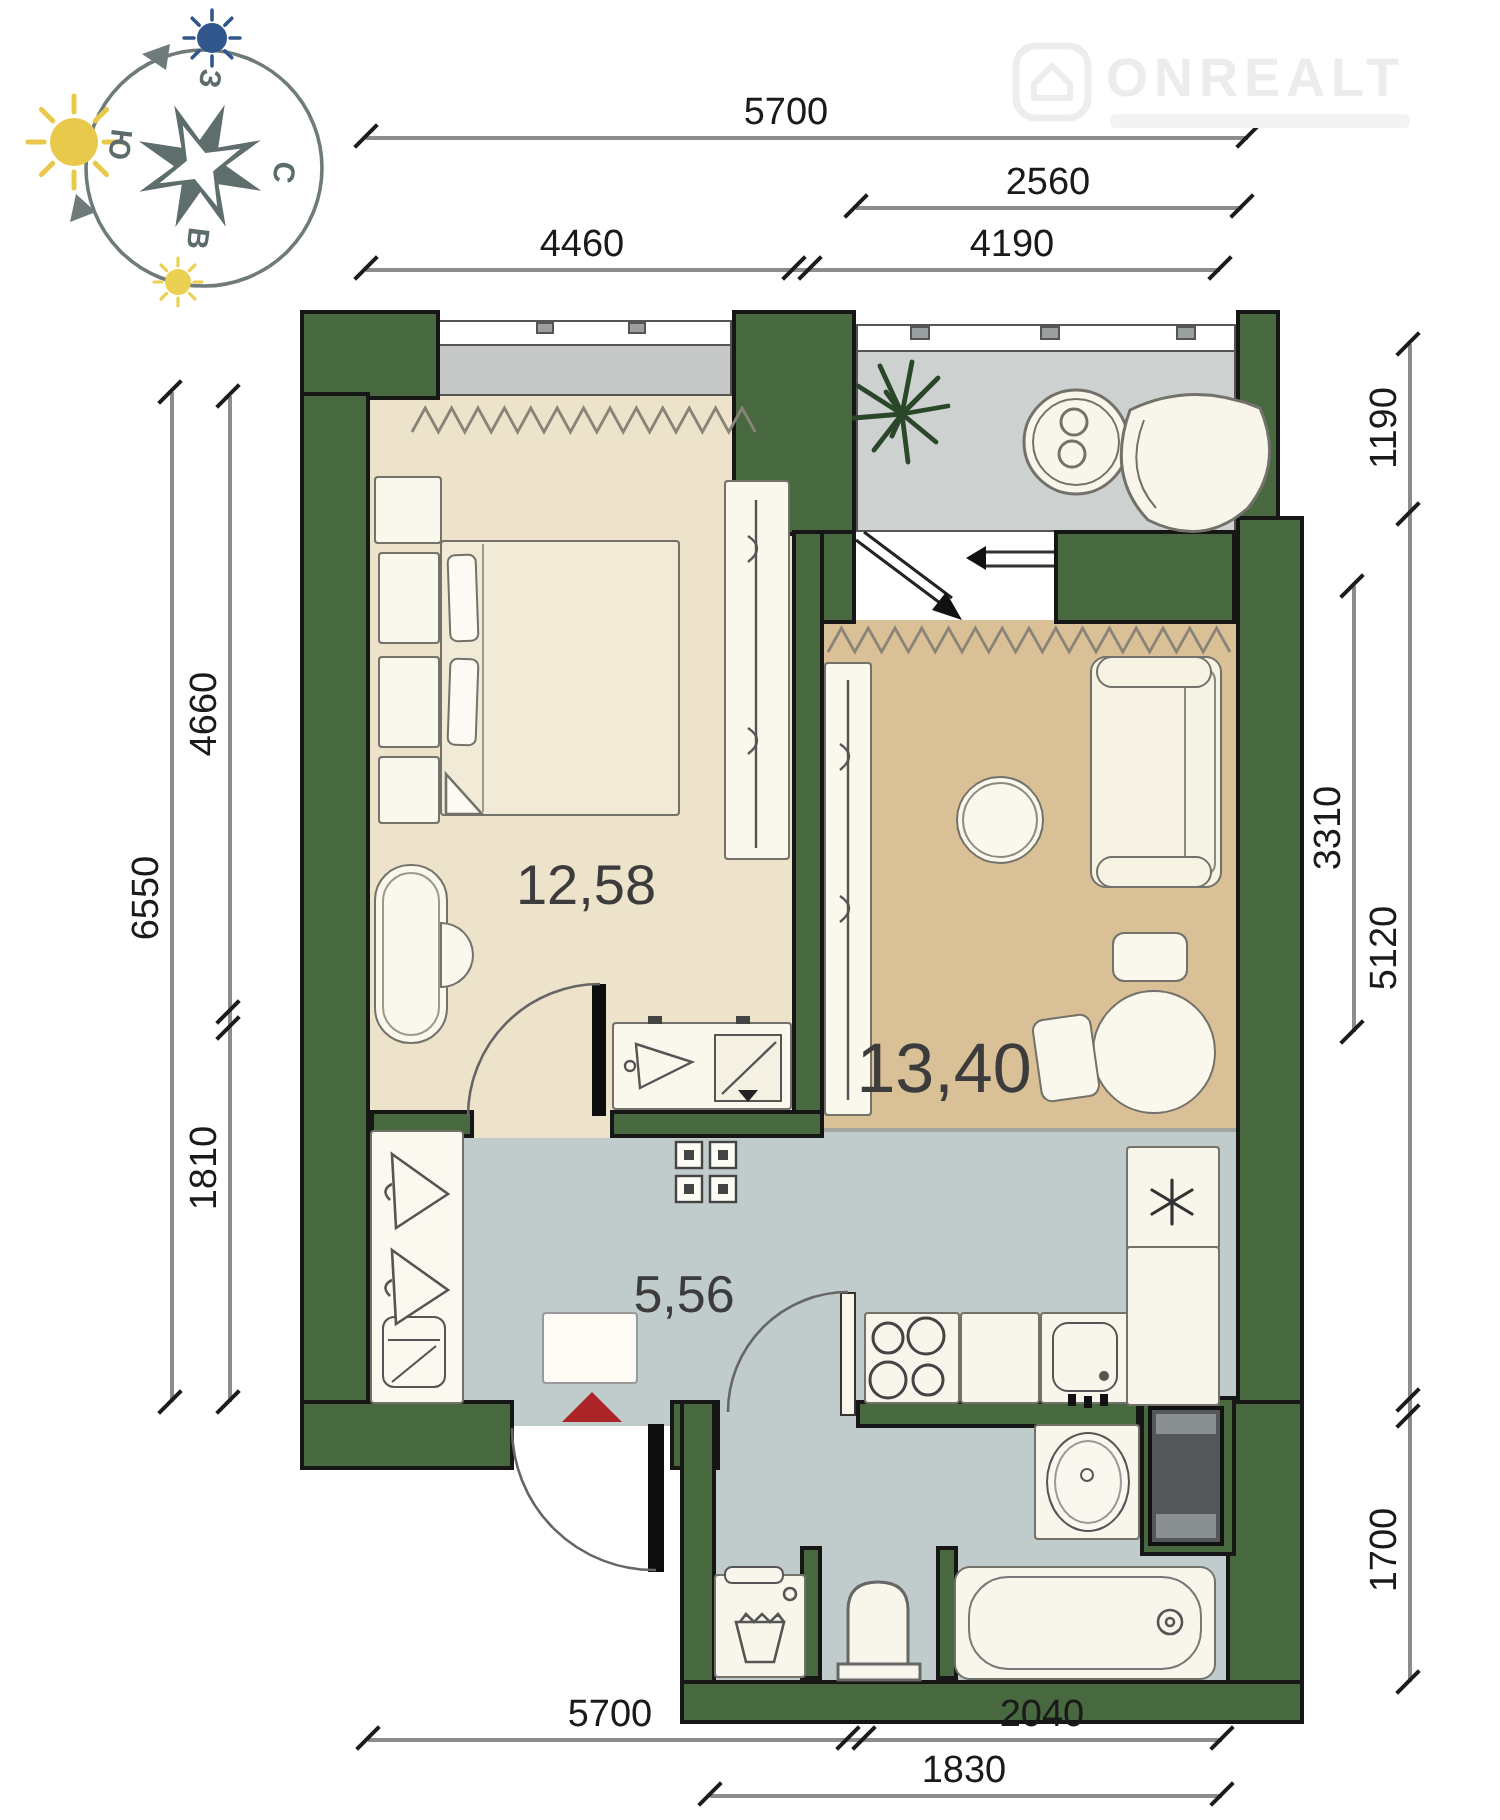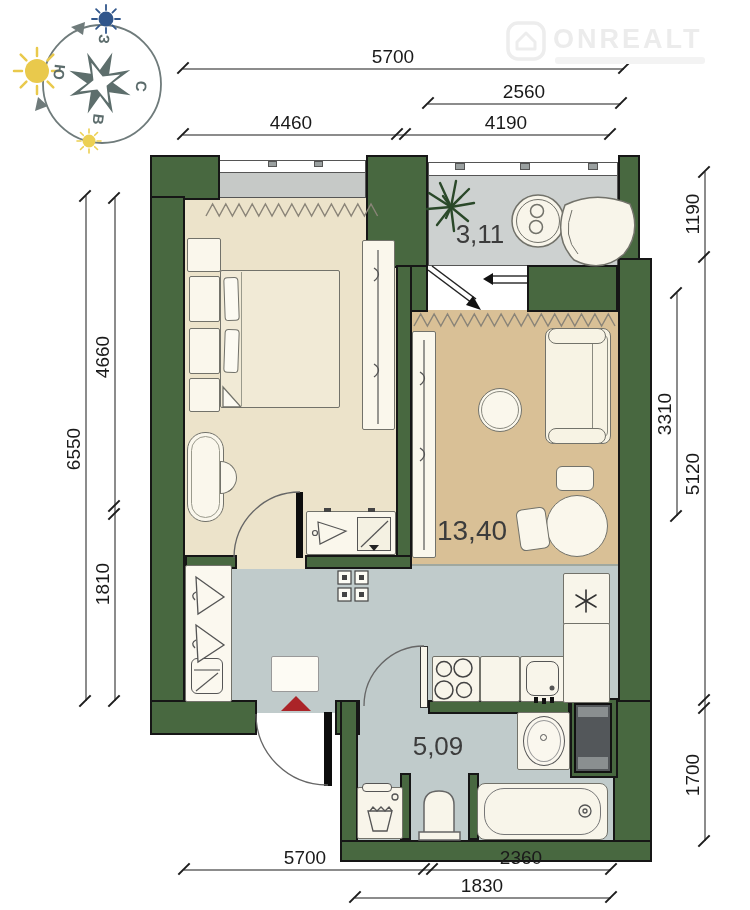--- a/index.html
+++ b/index.html
@@ -242,23 +242,23 @@
       <path d="M368 811 L392 811 L387 831 L373 831 Z"></path>
       <path d="M370 811 l3 -4 l4 4 l4 -4 l4 4 l4 -4 l3 4"></path>
       <circle cx="395" cy="797" r="3"></circle>
     </g>
   </svg>
 
   <svg width="750" height="910" viewBox="0 0 750 910">
     <polygon points="281,711 296,696 311,711" fill="#ab2428"></polygon>
   </svg>
 
-  <div class="roomlabel" style="left:430px;top:219px;width:100px">3,11</div>
-  <div class="roomlabel" style="left:422px;top:515px;width:100px;font-size:28px">13,40</div>
-  <div class="roomlabel" style="left:388px;top:731px;width:100px">5,09</div>
+  <div class="roomlabel" style="left:243px;top:427px;width:100px;font-size:28px">12,58</div>
+  <div class="roomlabel" style="left:422px;top:515px;width:100px;font-size:35px">13,40</div>
+  <div class="roomlabel" style="left:292px;top:632px;width:100px">5,56</div>
 
   <div>
     <div class="dimline" style="left:183px;top:68px;width:441px;height:1.5px"></div>
     <div class="tick" style="left:175px;top:67px"></div>
       <div class="tick" style="left:616px;top:67px"></div>
     <span class="dimlabel" style="left:343px;top:46px;width:100px">5700</span>
   </div>
   <div>
     <div class="dimline" style="left:428px;top:103px;width:193px;height:1.5px"></div>
     <div class="tick" style="left:420px;top:102px"></div>
@@ -309,21 +309,21 @@
     <span class="dimlabel rot" style="left:635px;top:403px;width:60px">3310</span>
   </div>
 
   <div>
     <div class="dimline" style="left:184px;top:869px;width:427px;height:1.5px"></div>
     <div class="tick" style="left:176px;top:868px"></div>
     <div class="tick" style="left:416px;top:868px"></div>
       <div class="tick2" style="left:424px;top:868px"></div>
     <div class="tick" style="left:603px;top:868px"></div>
     <span class="dimlabel" style="left:255px;top:847px;width:100px">5700</span>
-    <span class="dimlabel" style="left:471px;top:847px;width:100px">2360</span>
+    <span class="dimlabel" style="left:471px;top:847px;width:100px">2040</span>
   </div>
   <div>
     <div class="dimline" style="left:355px;top:897px;width:256px;height:1.5px"></div>
     <div class="tick" style="left:347px;top:896px"></div>
       <div class="tick" style="left:603px;top:896px"></div>
     <span class="dimlabel" style="left:432px;top:875px;width:100px">1830</span>
   </div>
 
   <svg width="200" height="170" viewBox="0 0 200 170">
     <circle cx="102" cy="84" r="59" stroke="#6f7b7b" stroke-width="1.8" fill="none"></circle>

